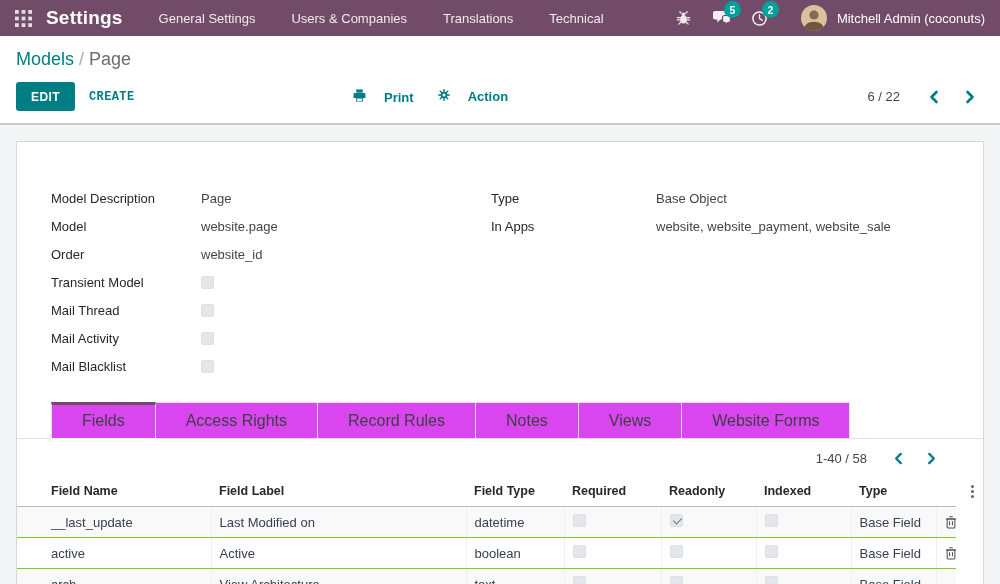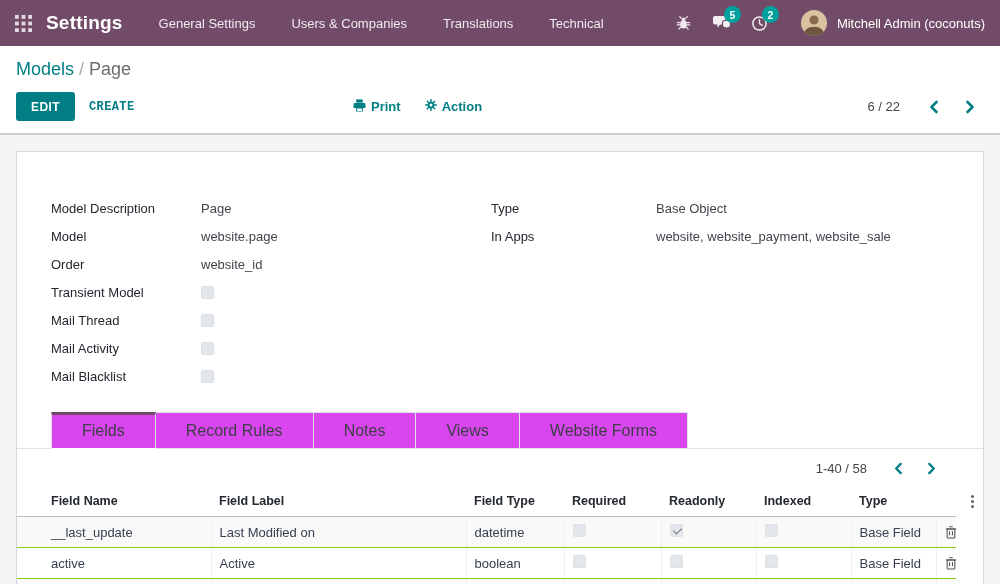--- a/index.html
+++ b/index.html
@@ -3,21 +3,21 @@
 <meta charset="utf-8">
 <style>
   * { box-sizing: border-box; margin: 0; padding: 0; }
   html,body { width:1000px; height:584px; overflow:hidden; }
   body {
     font-family: "Liberation Sans", "DejaVu Sans", sans-serif;
     background:#f4f5f7; color:#374151; font-size:13px;
   }
   
   .navbar {
-    height:46px; background:#714B67; display:flex; align-items:center;
+    height:36px; background:#714B67; display:flex; align-items:center;
     padding:0 15px; color:#fff;
   }
   .apps-icon { display:flex; align-items:center; cursor:pointer; margin-right:14px; opacity:.92; }
   .app-name { font-size:19px; font-weight:bold; letter-spacing:.2px; cursor:pointer; margin-right:36px; }
   .nav-menus { display:flex; gap:36px; }
   .nav-item { font-size:13px; color:#f1ebef; cursor:pointer; }
   .nav-right { margin-left:auto; display:flex; align-items:center; gap:8px; }
   .nav-icon { position:relative; width:30px; height:30px; display:flex; align-items:center; justify-content:center; cursor:pointer; }
   .badge {
     position:absolute; top:-2px; right:-4px; background:#00A09D; color:#fff;
@@ -37,21 +37,21 @@
   .btn-primary {
     background:#017E84; color:#fff; border:none; font-family:inherit;
     font-size:12px; font-weight:bold; letter-spacing:.4px; padding:0 15px; height:29px;
     border-radius:3px; cursor:pointer;
   }
   .btn-link {
     background:none; border:none; color:#017E84; font-family:Liberation Mono, monospace;
     font-size:12px; font-weight:bold; letter-spacing:.4px; padding:0 14px; height:29px; cursor:pointer;
   }
   .cp-center { position:absolute; left:337px; top:0; height:29px; display:flex; align-items:center; gap:24px; }
-  .cp-menu-btn { display:flex; align-items:center; gap:5px; color:#017E84; font-size:13px; font-weight:bold; cursor:pointer; }
+  .cp-menu-btn { display:flex; align-items:flex-end; gap:18px; color:#017E84; font-size:13px; font-weight:bold; cursor:pointer; }
   .cp-pager { position:absolute; right:2px; top:0; height:29px; display:flex; align-items:center; gap:14px; }
   .pager-value { font-size:13px; color:#444; margin-right:8px;text-align:right; }
   .pager-btn { background:none; border:none; cursor:pointer; padding:2px 6px; display:flex; align-items:center; }
 
   
   .content { padding:16px; height:452px; }
   .sheet { background:#fff; border:1px solid #d5d7da; height:600px; padding-top:26px; }
   .form-cols { display:flex; padding:16px 0 0 34px; }
   .col-left { width:440px; }
   .col-right { flex:1; }
@@ -248,20 +248,21 @@
         </div>
         <div class="form-row">
           <span class="form-label">In Apps</span>
           <span class="form-value">website, website_payment, website_sale</span>
         </div>
       </div>
     </div>
 
     <div class="tabs">
       <span class="tab active">Fields</span>
+      <span class="tab">Access Rights</span>
       <span class="tab">Record Rules</span>
       <span class="tab">Notes</span>
       <span class="tab">Views</span>
       <span class="tab">Website Forms</span>
     </div>
 
     <div class="list-pager">
       <span class="pager-value">1-40 / 58</span>
       <button class="pager-btn">
         <svg width="10" height="13" viewBox="0 0 11 14" fill="none">

